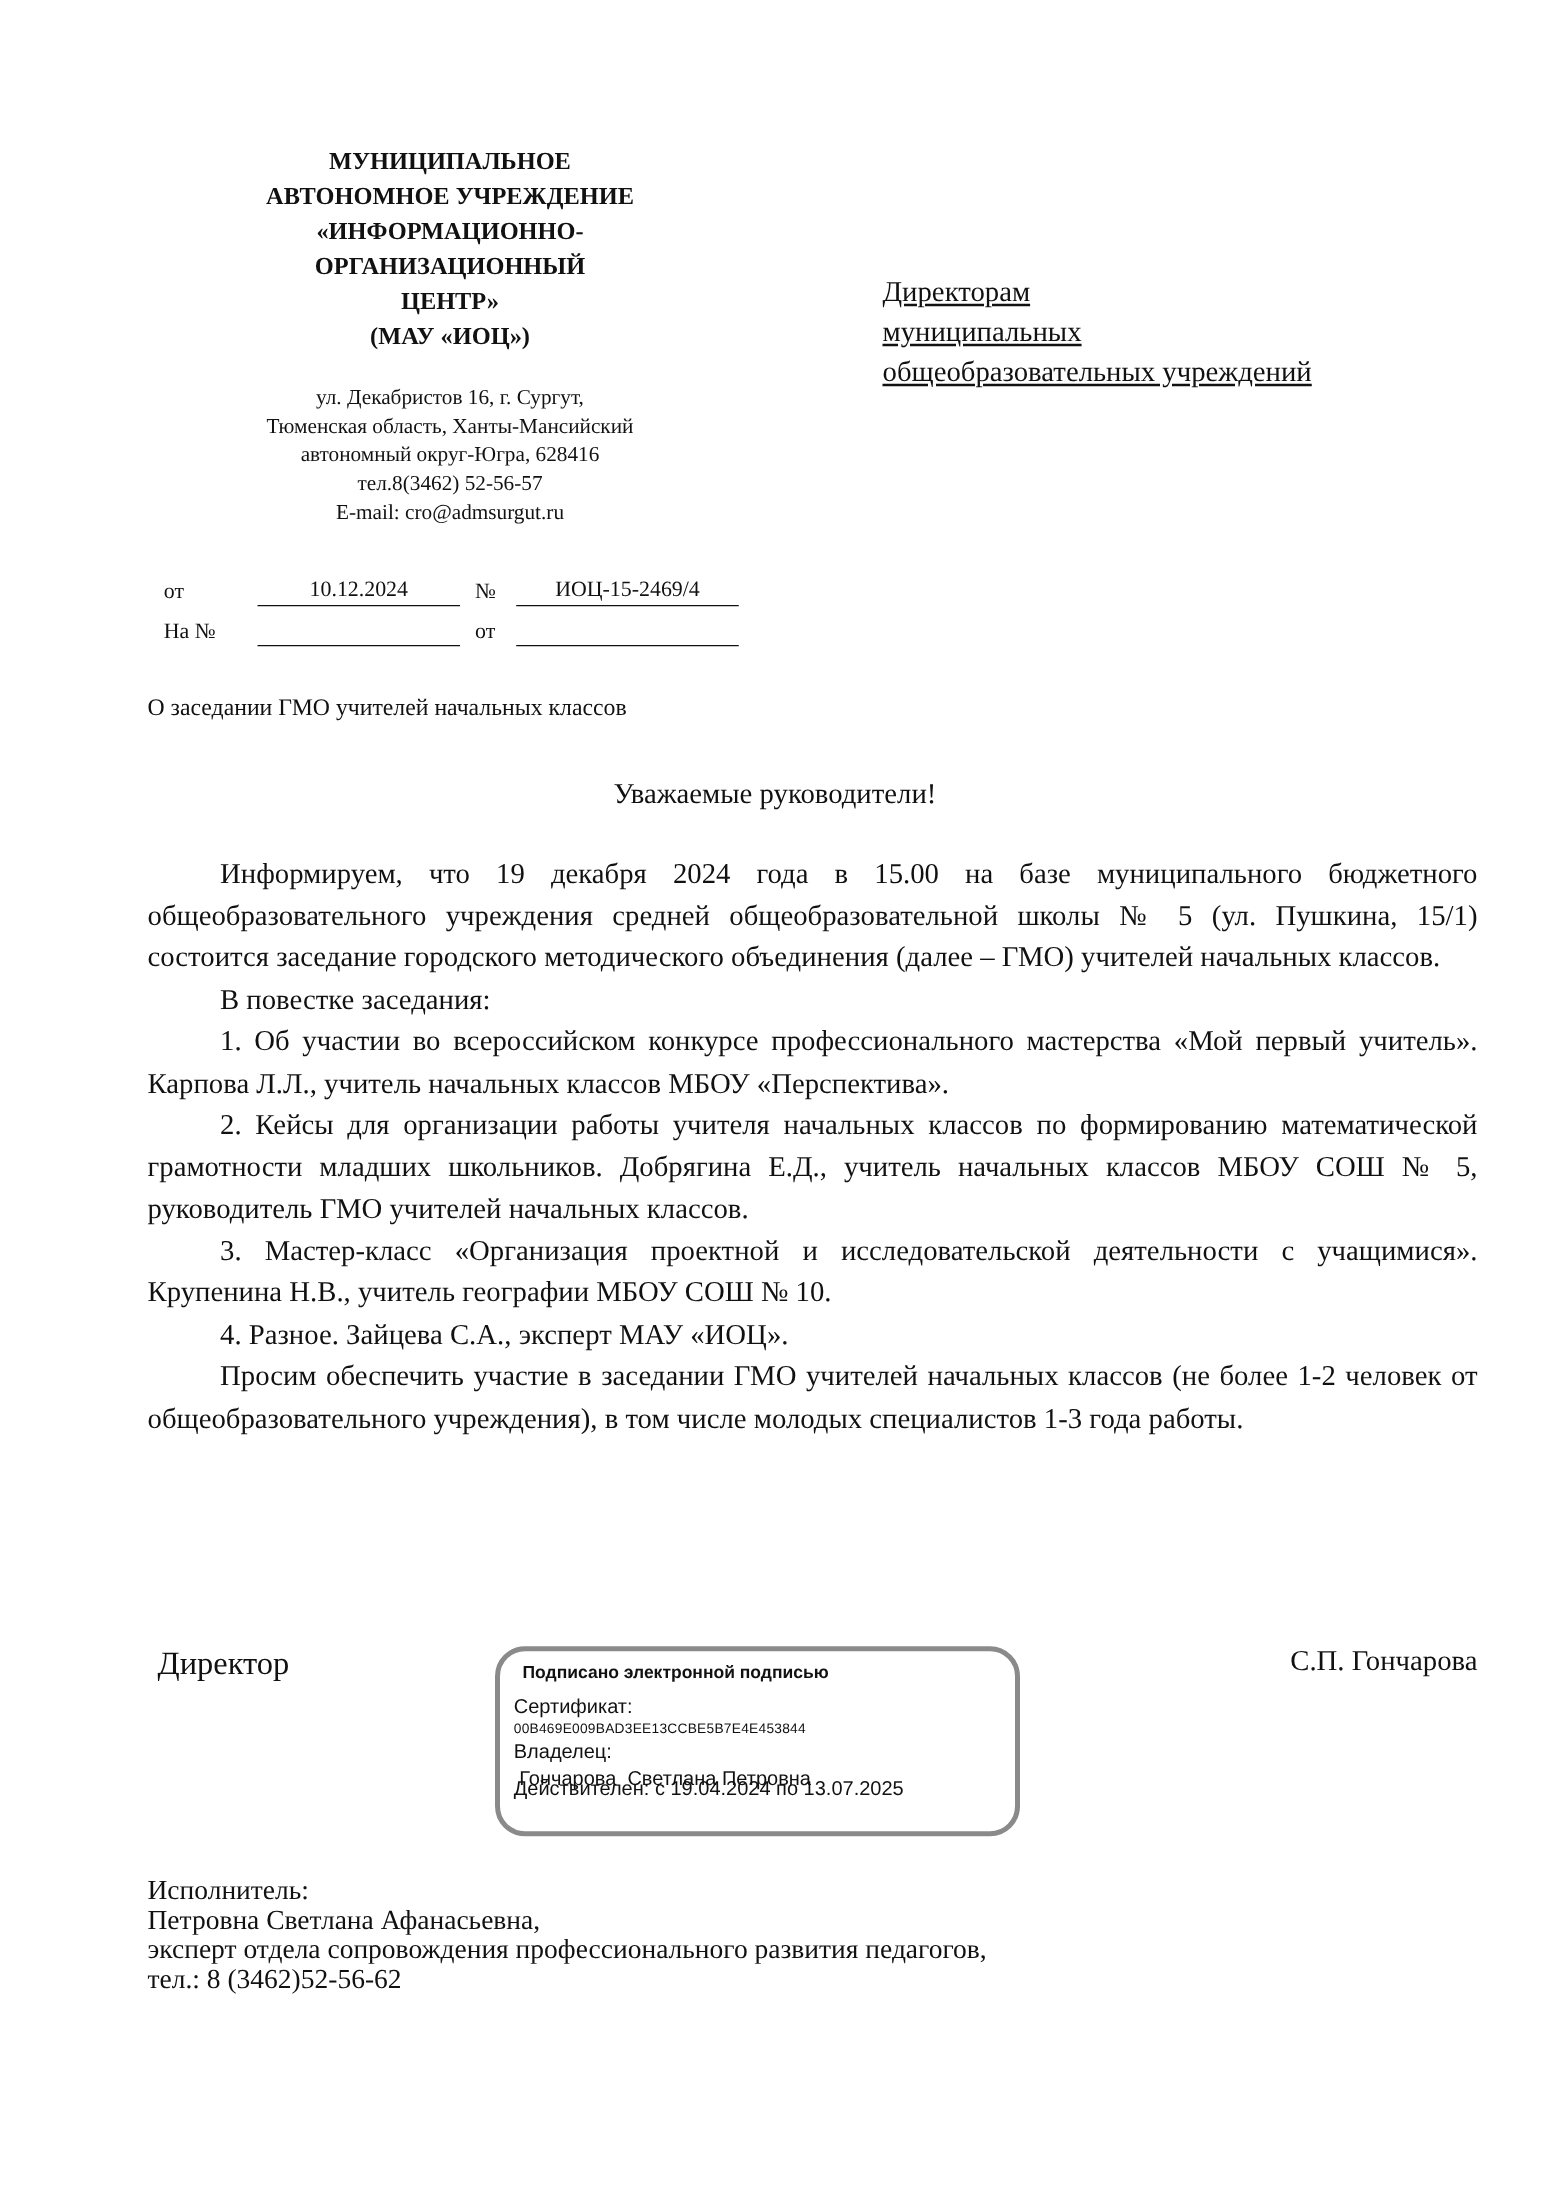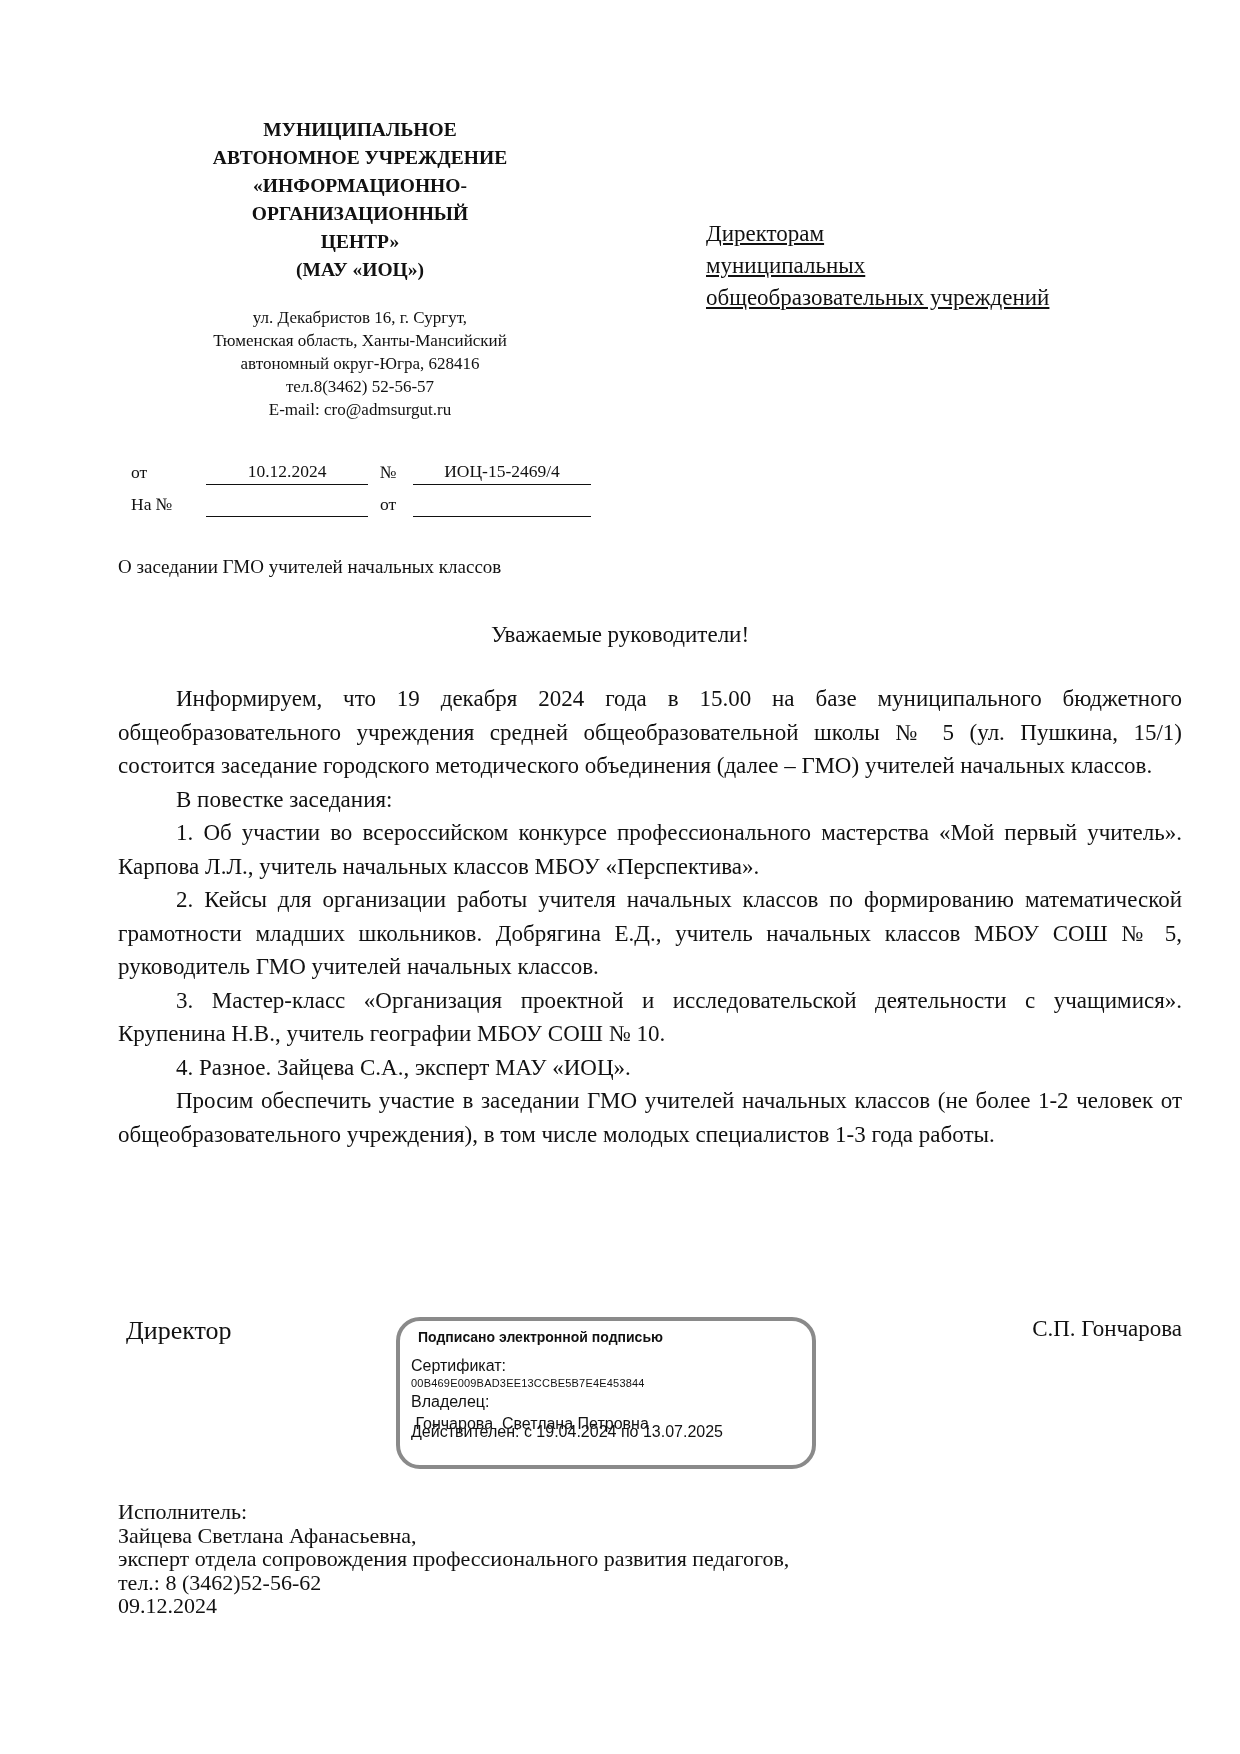--- a/index.html
+++ b/index.html
@@ -96,17 +96,16 @@
   <div class="esig-cert" style="top:56px;">00B469E009BAD3EE13CCBE5B7E4E453844</div>
   <div class="esig-line" style="top:72px;">Владелец:</div>
   <div class="esig-line" style="top:94px; white-space:pre;"> Гончарова  Светлана Петровна</div>
   <div class="esig-line" style="top:102px;text-align:right;">Действителен: с 19.04.2024 по 13.07.2025</div>
 </div>
 
 <div class="abs sig-name">С.П. Гончарова</div>
 
 <div class="abs executor">
   <div>Исполнитель:</div>
-  <div>Зайцева Светлана Афанасьевна,</div>
+  <div>Петровна Светлана Афанасьевна,</div>
   <div>эксперт отдела сопровождения профессионального развития педагогов,</div>
   <div>тел.: 8 (3462)52-56-62</div>
-  <div>09.12.2024</div>
 </div>
 
 </body></html>

